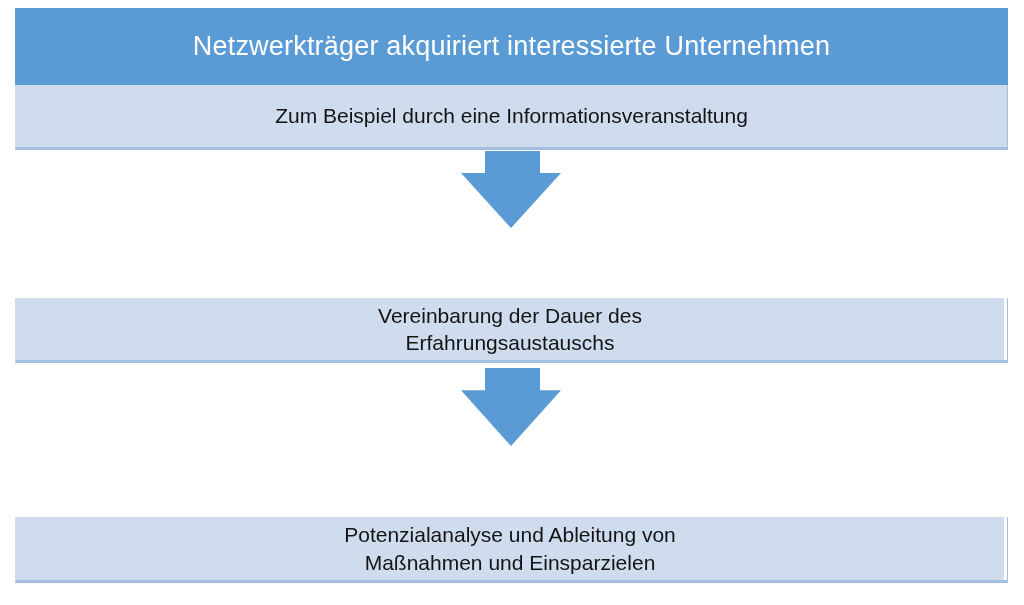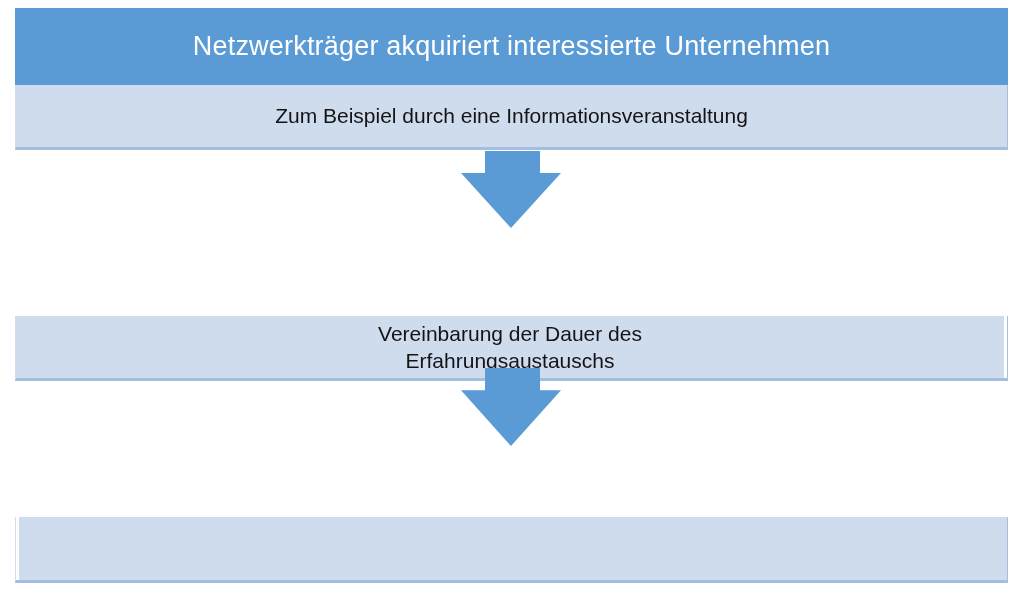--- a/index.html
+++ b/index.html
@@ -71,21 +71,21 @@
     width: 100px;
   }
   .arrow svg { display: block; width: 100%; height: 100%; }
   .arrow polygon { fill: var(--arrow-blue); }
 
   
   #header-1 { top: 8px;   height: 77px; }
   #row-1    { top: 85px;  height: 65px; }
   #arrow-1  { top: 151px; height: 77px; }
   #header-2 { top: 228px; height: 74px; }
-  #row-2    { top: 316px; height: 65px; }
+  #row-2    { top: 298px; height: 65px; }
   #arrow-2  { top: 368px; height: 78px; }
   #header-3 { top: 446px; height: 71px; }
   #row-3    { top: 517px; height: 66px; }
 </style>
 </head>
 <body>
 
 <div class="canvas">
 
   <div class="stage-header" id="header-1">Netzwerkträger akquiriert interessierte Unternehmen</div>
@@ -105,16 +105,18 @@
     <div class="row-divider"></div>
   </div>
 
   <div class="arrow" id="arrow-2">
     <svg viewBox="0 0 100 77" preserveAspectRatio="none" aria-hidden="true">
       <polygon points="24,0 79,0 79,22 100,22 50,77 0,22 24,22"></polygon>
     </svg>
   </div>
 
   <div class="stage-row" id="row-3">
+    <div class="cell">Potenzialanalyse und Ableitung von
+Maßnahmen und Einsparzielen</div>
     <div class="row-divider"></div>
   </div>
 
 </div>
 
 </body></html>

